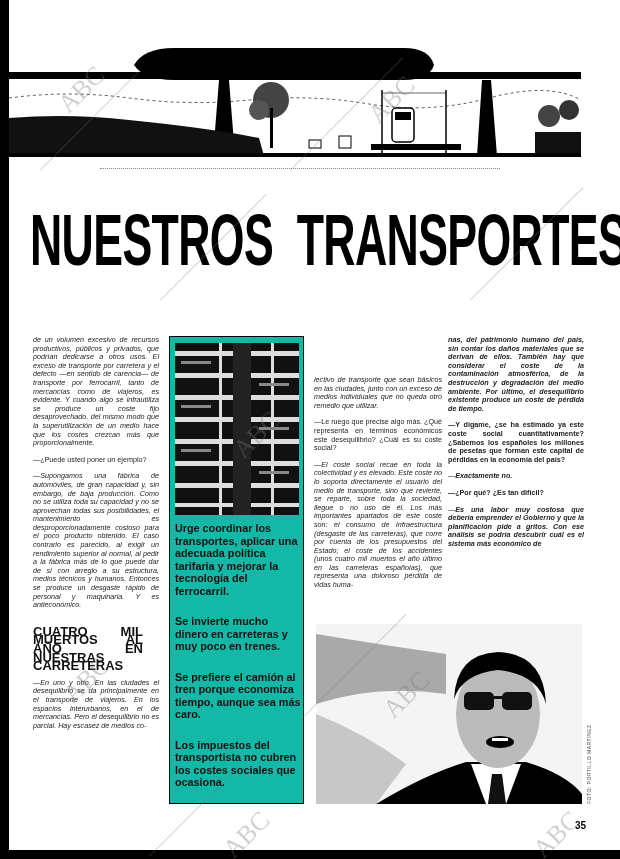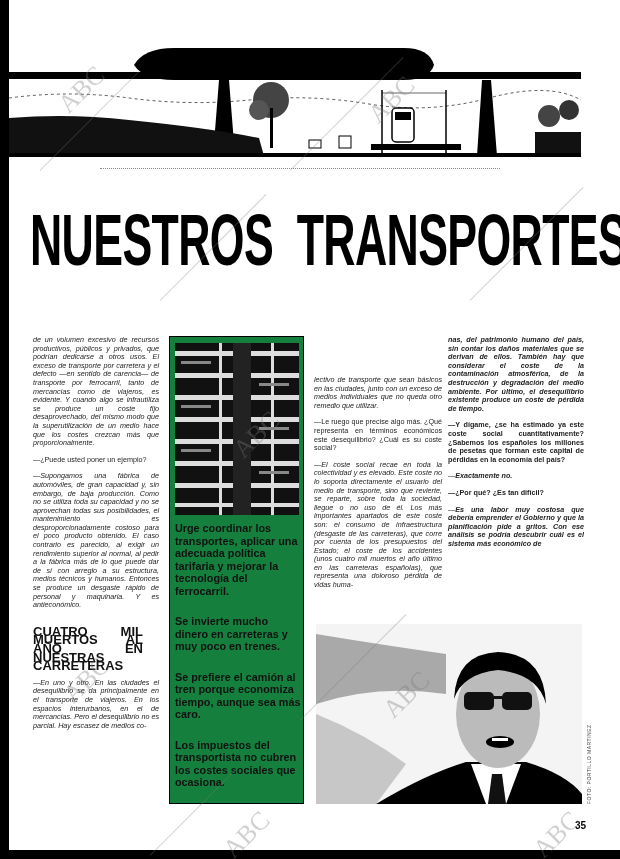--- a/index.html
+++ b/index.html
@@ -19,21 +19,21 @@
   .headline .w2 { margin-left:38px; }
 
   .col { position:absolute; font-size:7.2px; line-height:8.6px; color:#222; text-align:justify; }
   .col p { margin:0 0 8px 0; }
   .col p.italic { font-style:italic; }
   .col1 { left:33px; top:336px; width:126px; }
   .col3 { left:314px; top:336px; width:128px;margin-top:40px; }
   .col4 { left:448px; top:336px; width:136px;font-weight:bold; }
   .subhead { font-weight:bold; font-size:13px; line-height:8.6px; margin:18px 16px 8px 0; color:#111; text-transform:uppercase; }
 
-  .sidebar-box { position:absolute; left:169px; top:336px; width:135px; height:468px; border:1px solid #000; box-sizing:border-box; background:#15803d; }
+  .sidebar-box { position:absolute; left:169px; top:336px; width:135px; height:468px; border:1px solid #000; box-sizing:border-box; background:#14b8a6; }
   .sidebar-photo { position:absolute; left:5px; top:6px; width:124px; height:172px; background:#000; overflow:hidden; }
   .sidebar-photo svg { width:100%; height:100%; display:block; }
   .pullquotes { position:absolute; left:5px; top:185px; width:128px; }
   .pullquote { font-weight:bold; font-size:10.8px; line-height:12.5px; margin:0 0 18px 0; color:#111; }
 
   .caption { position:absolute; left:316px; top:612px; width:280px; font-size:7.8px; line-height:9px; color:#111; white-space:nowrap;margin-top:16px; }
   .portrait { position:absolute; left:316px; top:624px; width:266px; height:180px; background:#fff; overflow:hidden; }
   .portrait svg { width:100%; height:100%; display:block; }
   .photo-credit { position:absolute; left:586px; top:720px; width:10px; height:84px; font-size:5px; color:#444; writing-mode:vertical-rl; transform:rotate(180deg); white-space:nowrap; letter-spacing:0.5px; }
 

